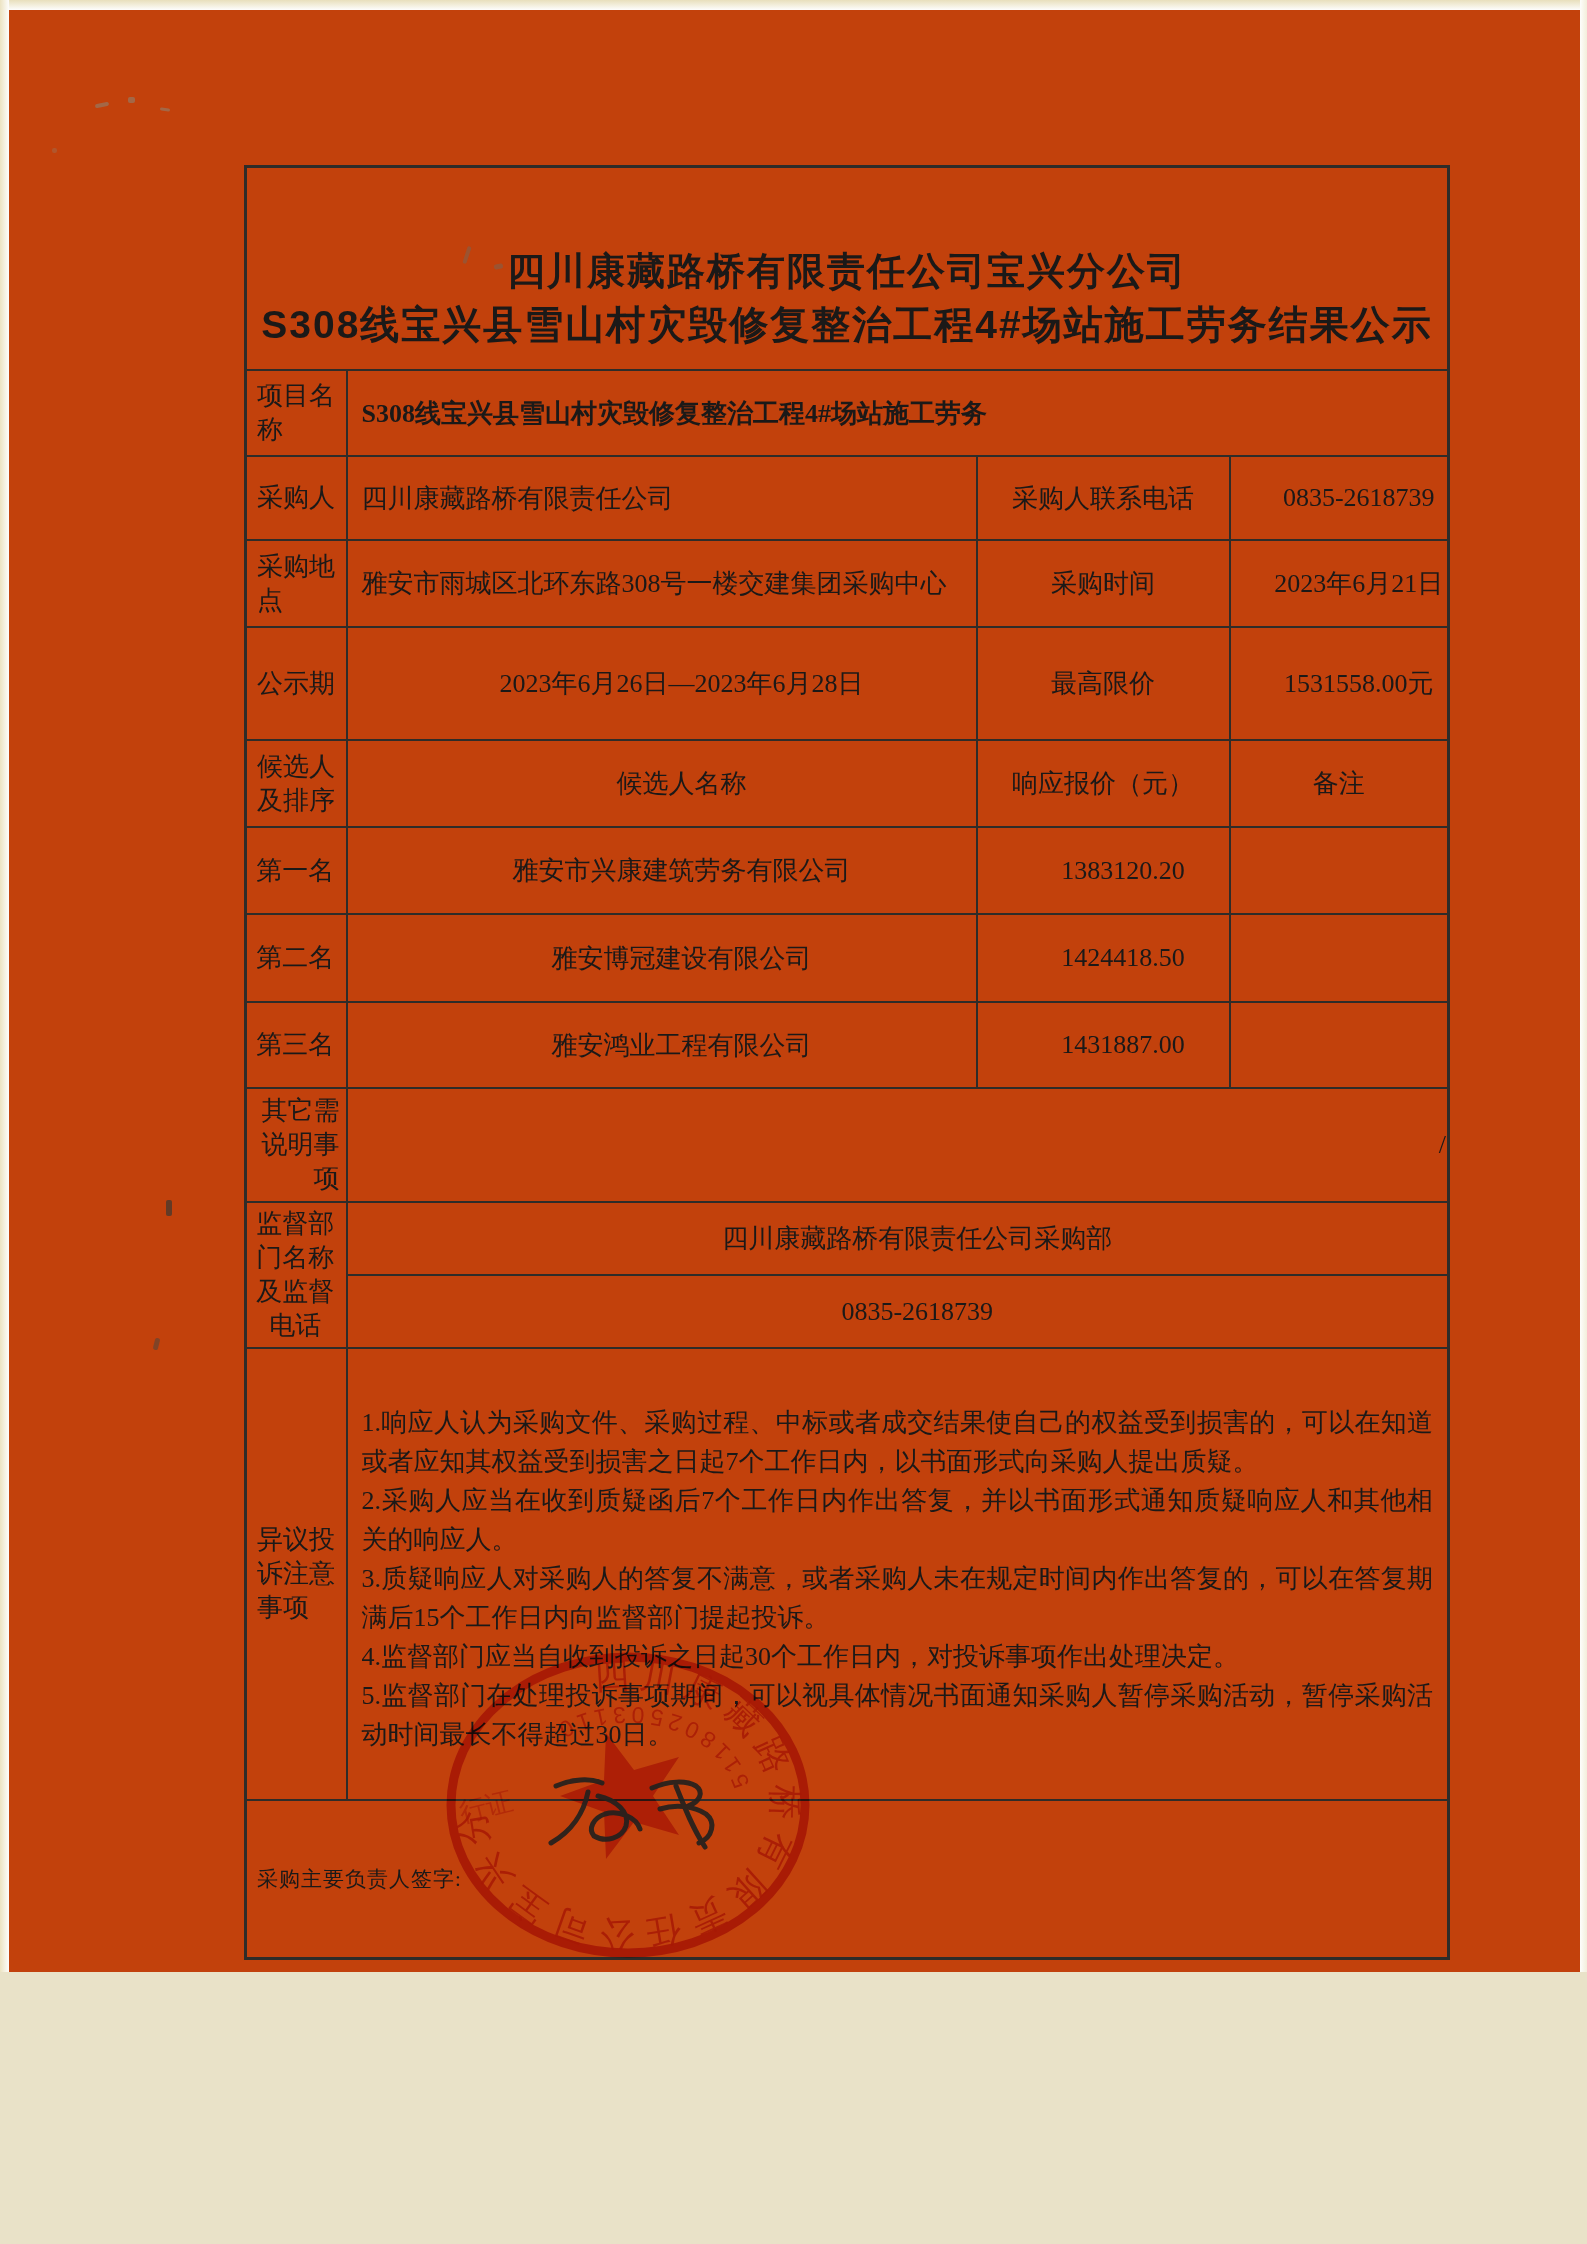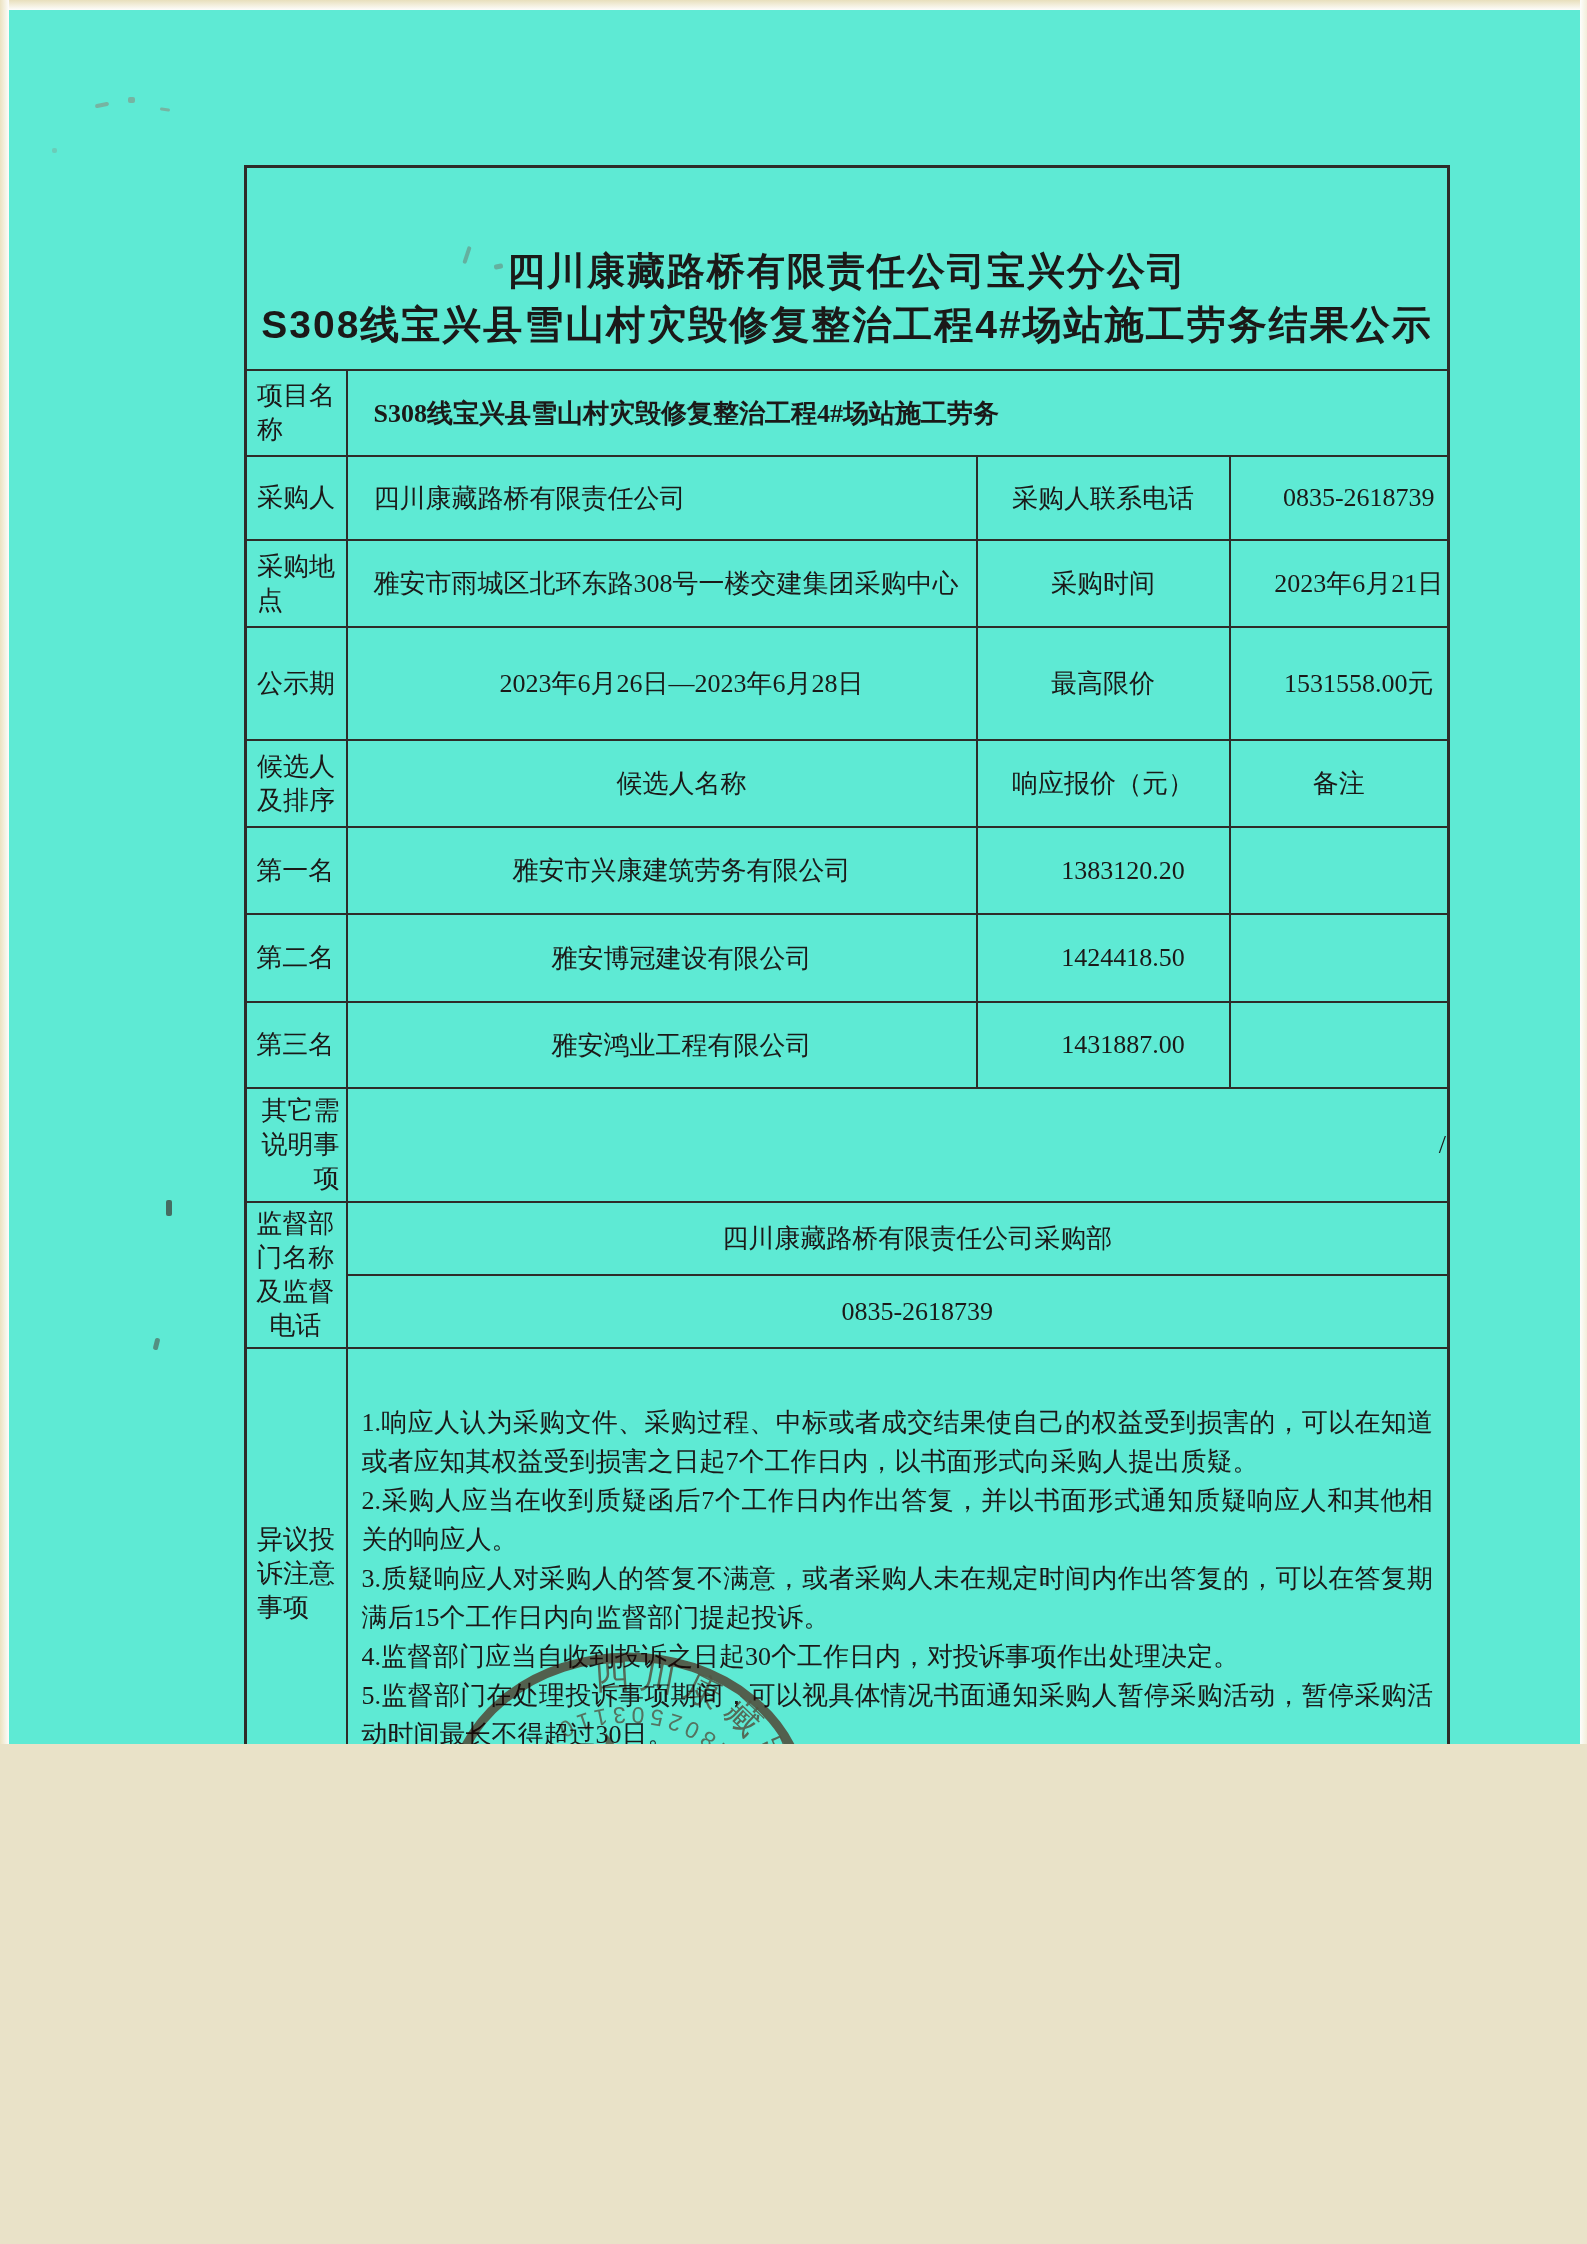--- a/index.html
+++ b/index.html
@@ -1,18 +1,18 @@
 <!DOCTYPE html>
 <html><head>
 <meta charset="utf-8">
 <style>
   html,body{margin:0;padding:0;background:#e9e2c8;}
   .page{
-    position:relative; width:1587px; height:1744px;
-    background:#5eead4; overflow:hidden;
+    position:relative; width:1587px; height:1972px;
+    background:#c2410c; overflow:hidden;
     font-family:"Liberation Serif", serif; color:#1b1918;
   }
   
   .edge{position:absolute;pointer-events:none;}
   .edge.top{left:0;top:0;width:1587px;height:10px;background:linear-gradient(#e8dfbc,#fdfdfc);}
   .edge.left{left:0;top:0;width:9px;height:2244px;background:linear-gradient(90deg,#ece3c2,#fdfdfc);}
   .edge.bottom{left:0;top:2230px;width:1587px;height:14px;background:linear-gradient(#fdfdfc,#e6ddba);}
   .edge.right{left:1580px;top:0;width:7px;height:2244px;background:linear-gradient(270deg,#f3eeda,#fdfdfc);}
   .speck{position:absolute;background:#8a8778;border-radius:2px;opacity:.55;}
 
@@ -46,21 +46,21 @@
     font-family:"Liberation Sans", sans-serif;}
   .title-l1,.title-l2{font-weight:700;letter-spacing:2px;line-height:54px;}
   .title-l1{margin-top:58px;font-size:38px;}
   .title-l2{font-size:39px;}
   .smudge{position:absolute;opacity:.45;border-radius:2px;background:#6d6a60;}
   .smudge.a{left:218px;top:78px;width:4px;height:18px;transform:rotate(18deg);}
   .smudge.b{left:247px;top:96px;width:9px;height:5px;transform:rotate(-10deg);}
 
   td.lab{text-align:left;padding:4px 6px 4px 10px;line-height:34px;}
   td.lab.center{text-align:center;padding-left:4px;}
-  td.val-left{text-align:left;padding-left:26px;font-size:27px;}
+  td.val-left{text-align:left;padding-left:14px;font-size:27px;}
   td.val-left.strong{font-weight:600;}
   td.val-center{text-align:center;font-size:27px;padding-left:41px;}
   td.small-label{text-align:center;font-size:26px;}
   td.obj{
     vertical-align:middle;padding:26px 14px 18px 14px;
     font-size:25px;line-height:39px;text-align:left;
   }
   .clause{text-align:justify;}
   td.sig-cell{position:relative;}
   .sig-label{position:absolute;left:10px;top:50%;transform:translateY(-50%);

